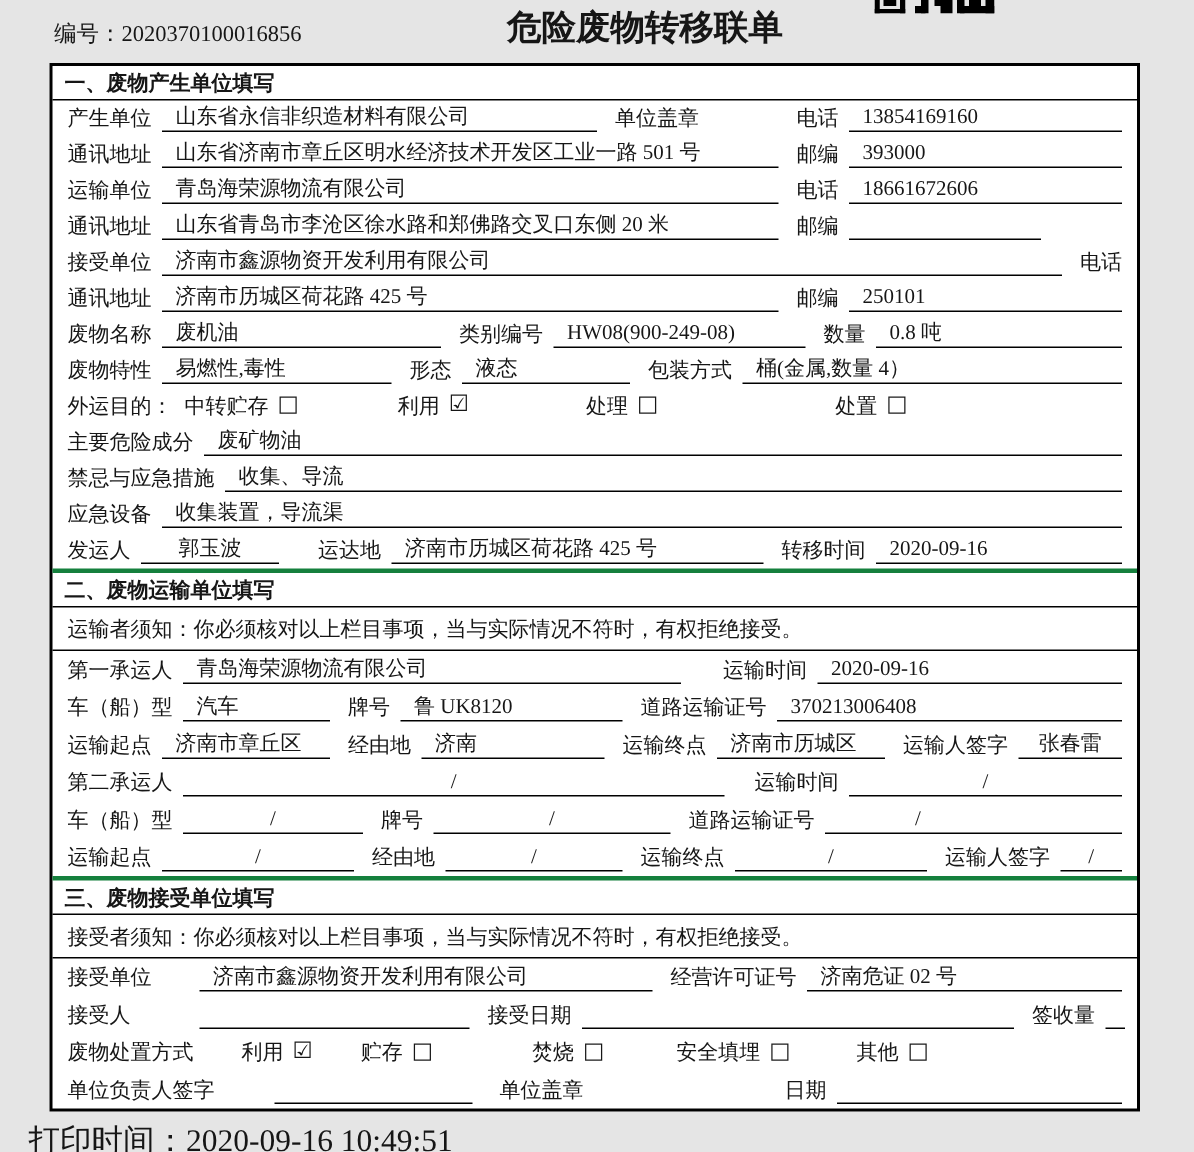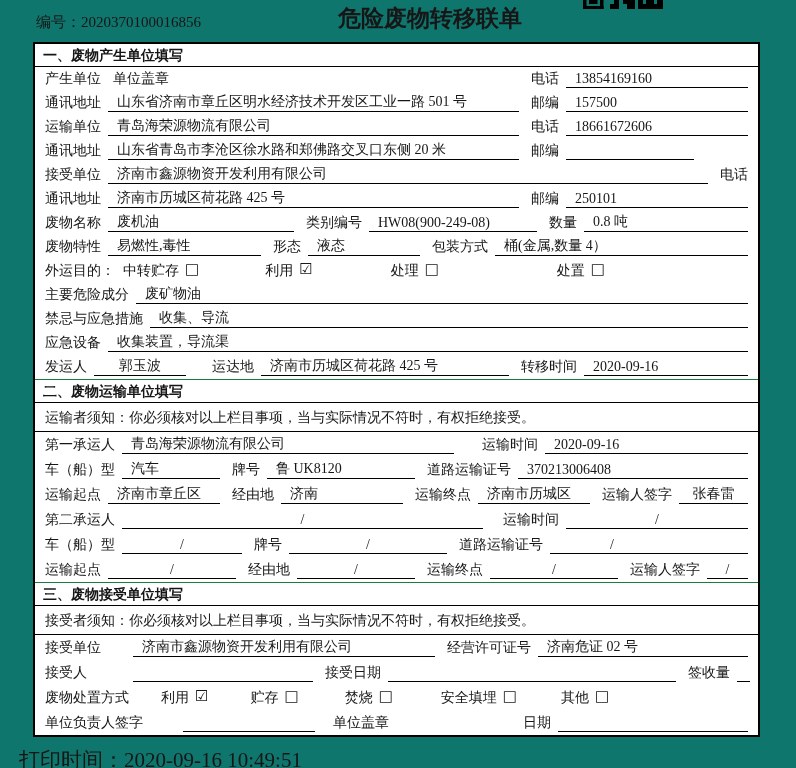--- a/index.html
+++ b/index.html
@@ -1,29 +1,29 @@
 <!DOCTYPE html>
 <html><head>
 <meta charset="utf-8">
 <style>
   * { margin:0; padding:0; box-sizing:border-box; }
   html,body { background:#ffffff; }
   .doc {
-    position:relative; width:796px; height:768px; background:#0f766e;
+    position:relative; width:796px; height:768px; background:#e5e5e5;
     font-family:"Liberation Serif","DejaVu Serif",serif;
     color:#161616; font-size:14px;
   }
   .hdr-serial { position:absolute; left:36px; top:13px; font-size:15px; white-space:nowrap; }
   .hdr-title  { position:absolute; left:250px; top:3px; width:360px; text-align:center;
                 font-size:23px; font-weight:bold; white-space:nowrap; }
   .qr { position:absolute; left:583px; top:0; width:80px; height:9px; }
 
   .form { position:absolute; left:33px; top:42px; width:727px; border:2px solid #000; background:#fff; }
   .sec { width:100%; }
-  .sec + .sec { border-top:1px solid #15803d; }
+  .sec + .sec { border-top:3px solid #15803d; }
   .sec-title { font-weight:bold; font-size:14px; padding:3px 8px 2px 8px; height:23px; border-bottom:1px solid #000; }
   .notice { padding:6px 10px 4px 10px; height:29px; border-bottom:1px solid #000; white-space:nowrap; }
 
   .row { display:flex; align-items:flex-end; height:24px; padding:0 10px 3px 10px; }
   .sec2 .row, .sec3 .row { height:25px; }
   .lbl { white-space:nowrap; flex:none;margin-top:10px; }
   .lbl.ml { margin-left:12px; }
   .val { border-bottom:1px solid #000; white-space:nowrap; overflow:hidden;
          padding:0 4px 0 9px; margin-left:7px; min-height:17px; flex:none; }
   .val.grow { flex:1 1 auto; }
@@ -59,31 +59,32 @@
     </g>
   </svg>
 
   <div class="form">
 
     <div class="sec sec1">
       <div class="sec-title">一、废物产生单位填写</div>
 
       <div class="row">
         <span class="lbl">产生单位</span>
+        <span class="val" style="width:290px">山东省永信非织造材料有限公司</span>
         <span class="lbl ml">单位盖章</span>
         <span class="sp"></span>
         <span class="lbl">电话</span>
         <span class="val" style="width:182px">13854169160</span>
       </div>
 
       <div class="row">
         <span class="lbl">通讯地址</span>
         <span class="val grow">山东省济南市章丘区明水经济技术开发区工业一路 501 号</span>
         <span class="lbl ml">邮编</span>
-        <span class="val" style="width:182px">157500</span>
+        <span class="val" style="width:182px">393000</span>
       </div>
 
       <div class="row">
         <span class="lbl">运输单位</span>
         <span class="val grow">青岛海荣源物流有限公司</span>
         <span class="lbl ml">电话</span>
         <span class="val" style="width:182px">18661672606</span>
       </div>
 
       <div class="row">
@@ -232,22 +233,22 @@
         <span class="val" style="width:180px;margin-left:46px"></span>
         <span class="lbl ml">接受日期</span>
         <span class="val" style="width:288px"></span>
         <span class="lbl ml">签收量</span>
         <span class="val grow"></span>
       </div>
 
       <div class="row">
         <span class="lbl">废物处置方式</span>
         <span class="opt" style="margin-left:32px"><span>利用</span><span class="cbx">☑</span></span>
-        <span class="opt" style="margin-left:42px"><span>贮存</span><span class="cbx">□</span></span>
-        <span class="opt" style="margin-left:46px"><span>焚烧</span><span class="cbx">□</span></span>
+        <span class="opt" style="margin-left:32px"><span>贮存</span><span class="cbx">□</span></span>
+        <span class="opt" style="margin-left:66px"><span>焚烧</span><span class="cbx">□</span></span>
         <span class="opt" style="margin-left:48px"><span>安全填埋</span><span class="cbx">□</span></span>
         <span class="opt" style="margin-left:44px"><span>其他</span><span class="cbx">□</span></span>
       </div>
 
       <div class="row">
         <span class="lbl">单位负责人签字</span>
         <span class="val" style="width:132px;margin-left:40px"></span>
         <span class="lbl ml" style="margin-left:18px">单位盖章</span>
         <span class="sp"></span>
         <span class="lbl">日期</span>

